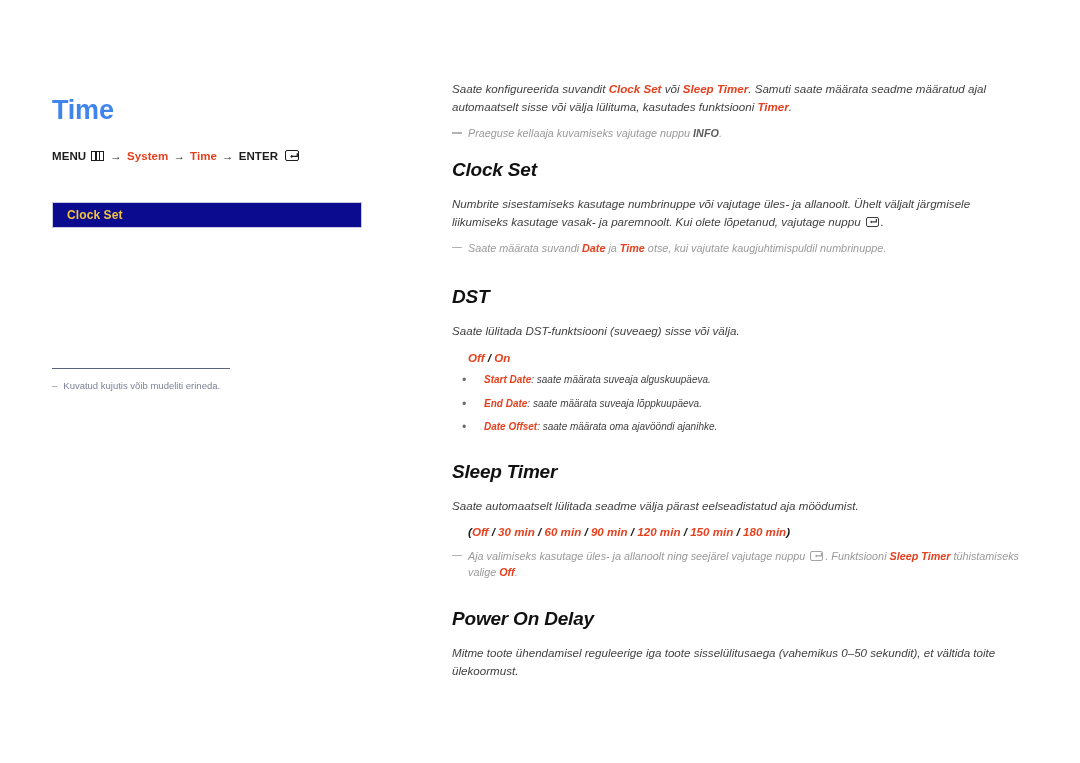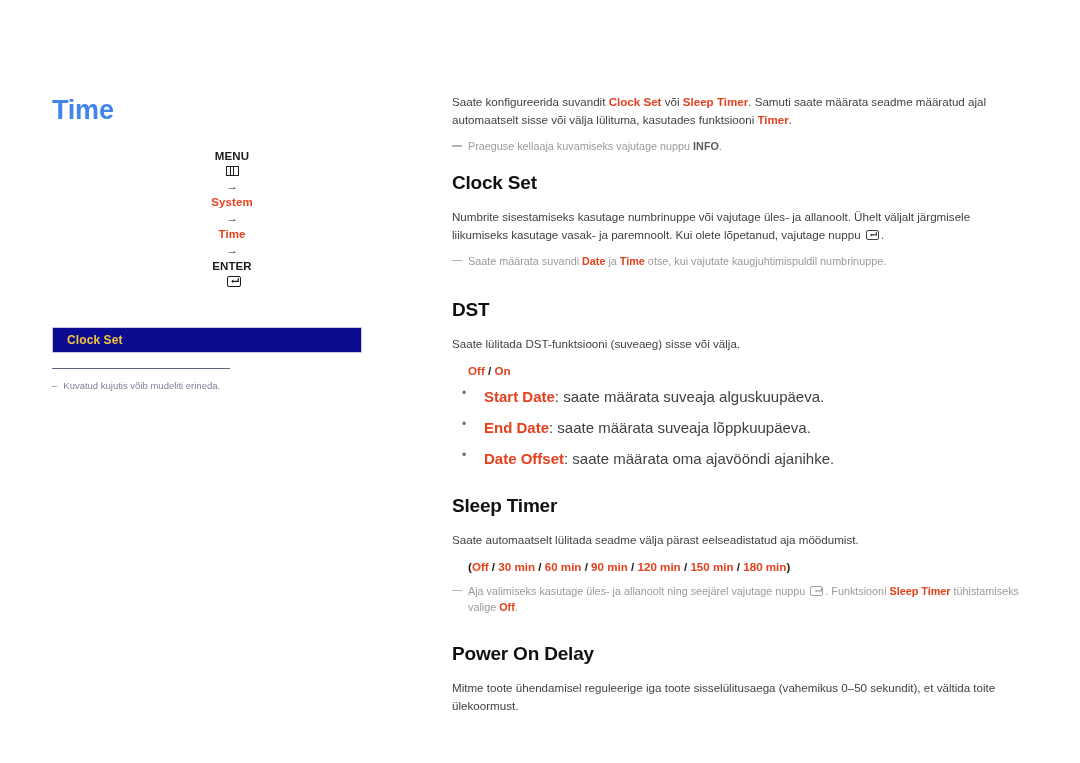--- a/index.html
+++ b/index.html
@@ -18,22 +18,23 @@
   
   .page { position: relative; width: 993px; height: 763px; }
 
   .col-left {
     position: absolute;
     left: 52px; top: 96px;
     width: 360px;
   }
   .col-right {
     position: absolute;
-    left: 452px; top: 93px;
+    left: 452px; top: 80px;
     width: 570px;
+    font-style: italic;
   }
 
   
   .page-title {
     font-size: 27px;
     font-weight: 700;
     color: #4285ea;
     line-height: 1.1;
     letter-spacing: -0.2px;
     margin: 0 0 24px 0;
@@ -41,21 +42,20 @@
 
   .menu-path {
     font-size: 11.5px;
     font-weight: 700;
     color: #1c1c1c;
     letter-spacing: 0.1px;
     white-space: nowrap;
     display: flex;
     align-items: center;
     gap: 4px;
-    flex-direction: column;
   }
   .menu-path .accent { color: #e4411f; }
   .menu-path .arrow { font-weight: 400; font-size: 11.5px; color: #1c1c1c; padding: 0 1px;}
 
   .icon-menu {
     display: inline-block;
     width: 13px; height: 10px;
     border: 1.4px solid #1c1c1c;
     position: relative;
     margin: 0 1px;
@@ -166,21 +166,21 @@
     line-height: 1.5;
   }
   .opt-line .r { color: #e4411f; }
 
   ul.bullets {
     list-style: none;
     margin: 0 0 4px 0;
     padding: 0;
   }
   ul.bullets li {
-    font-size: 15px;
+    font-size: 10px;
     line-height: 1.45;
     color: #3f3f3f;
     padding-left: 32px;
     position: relative;
     margin-bottom: 9px;
   }
   ul.bullets li::before {
     content: "•";
     position: absolute;
     left: 10px; top: -1px;

